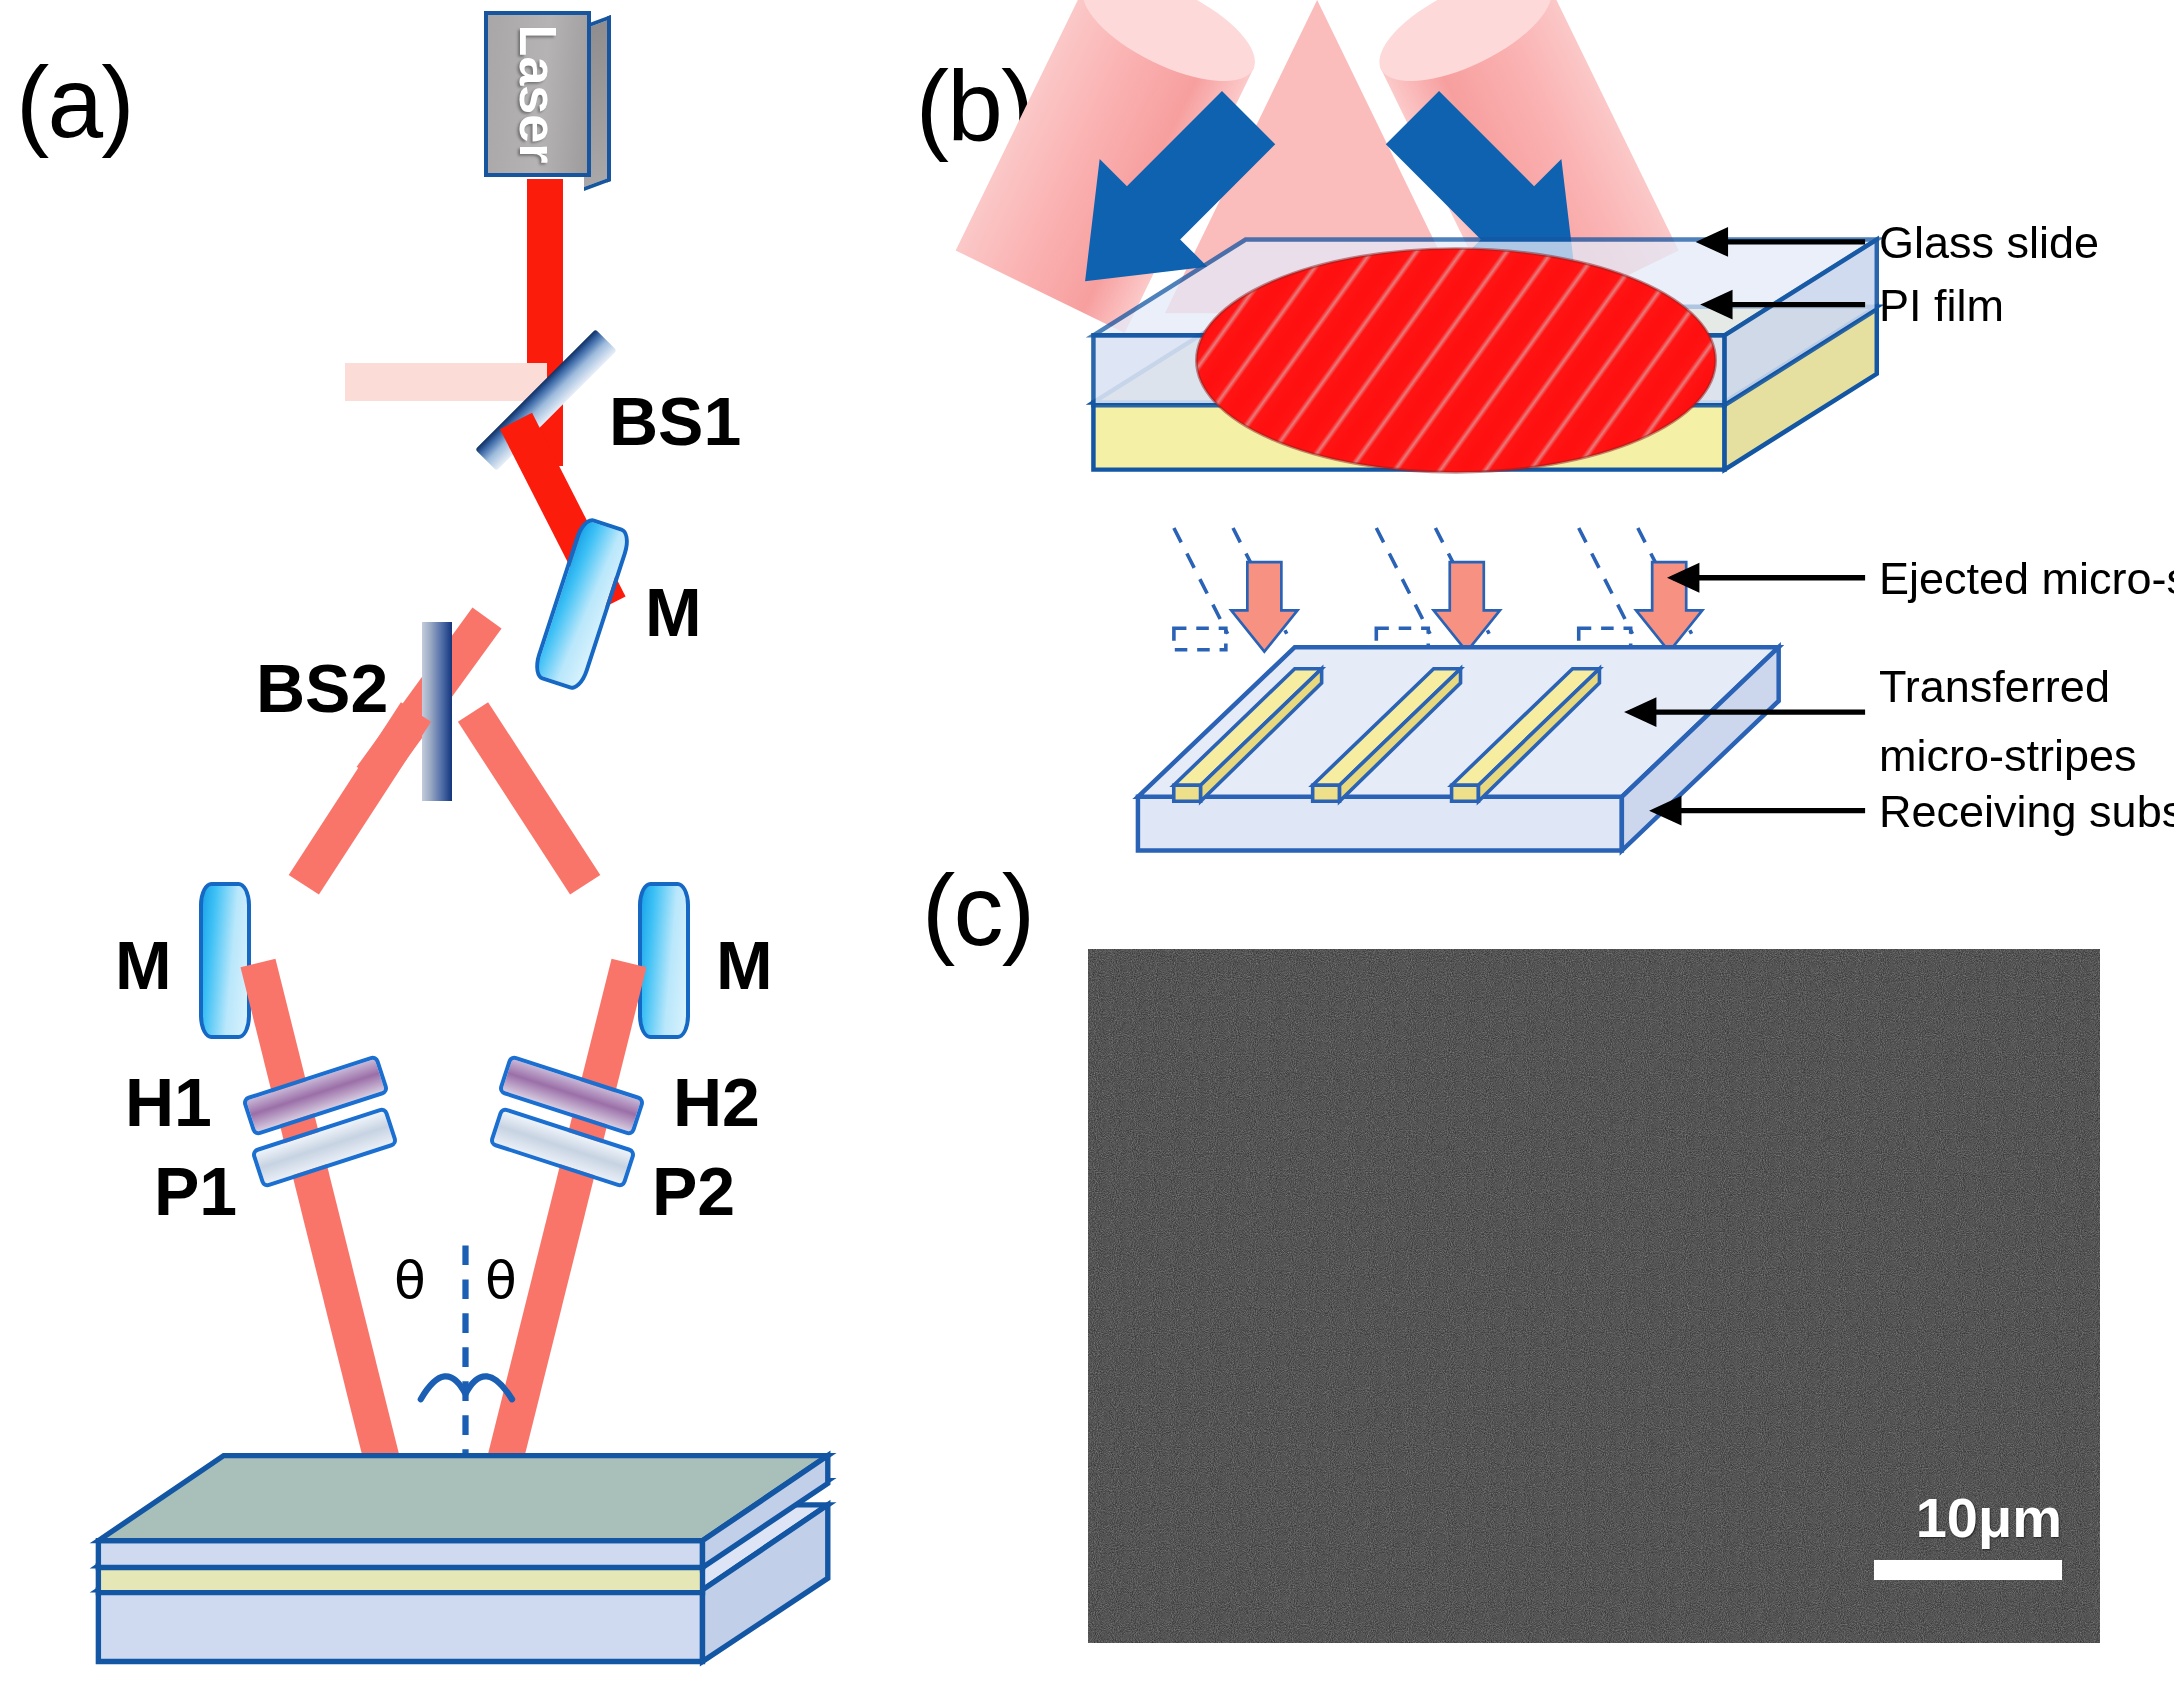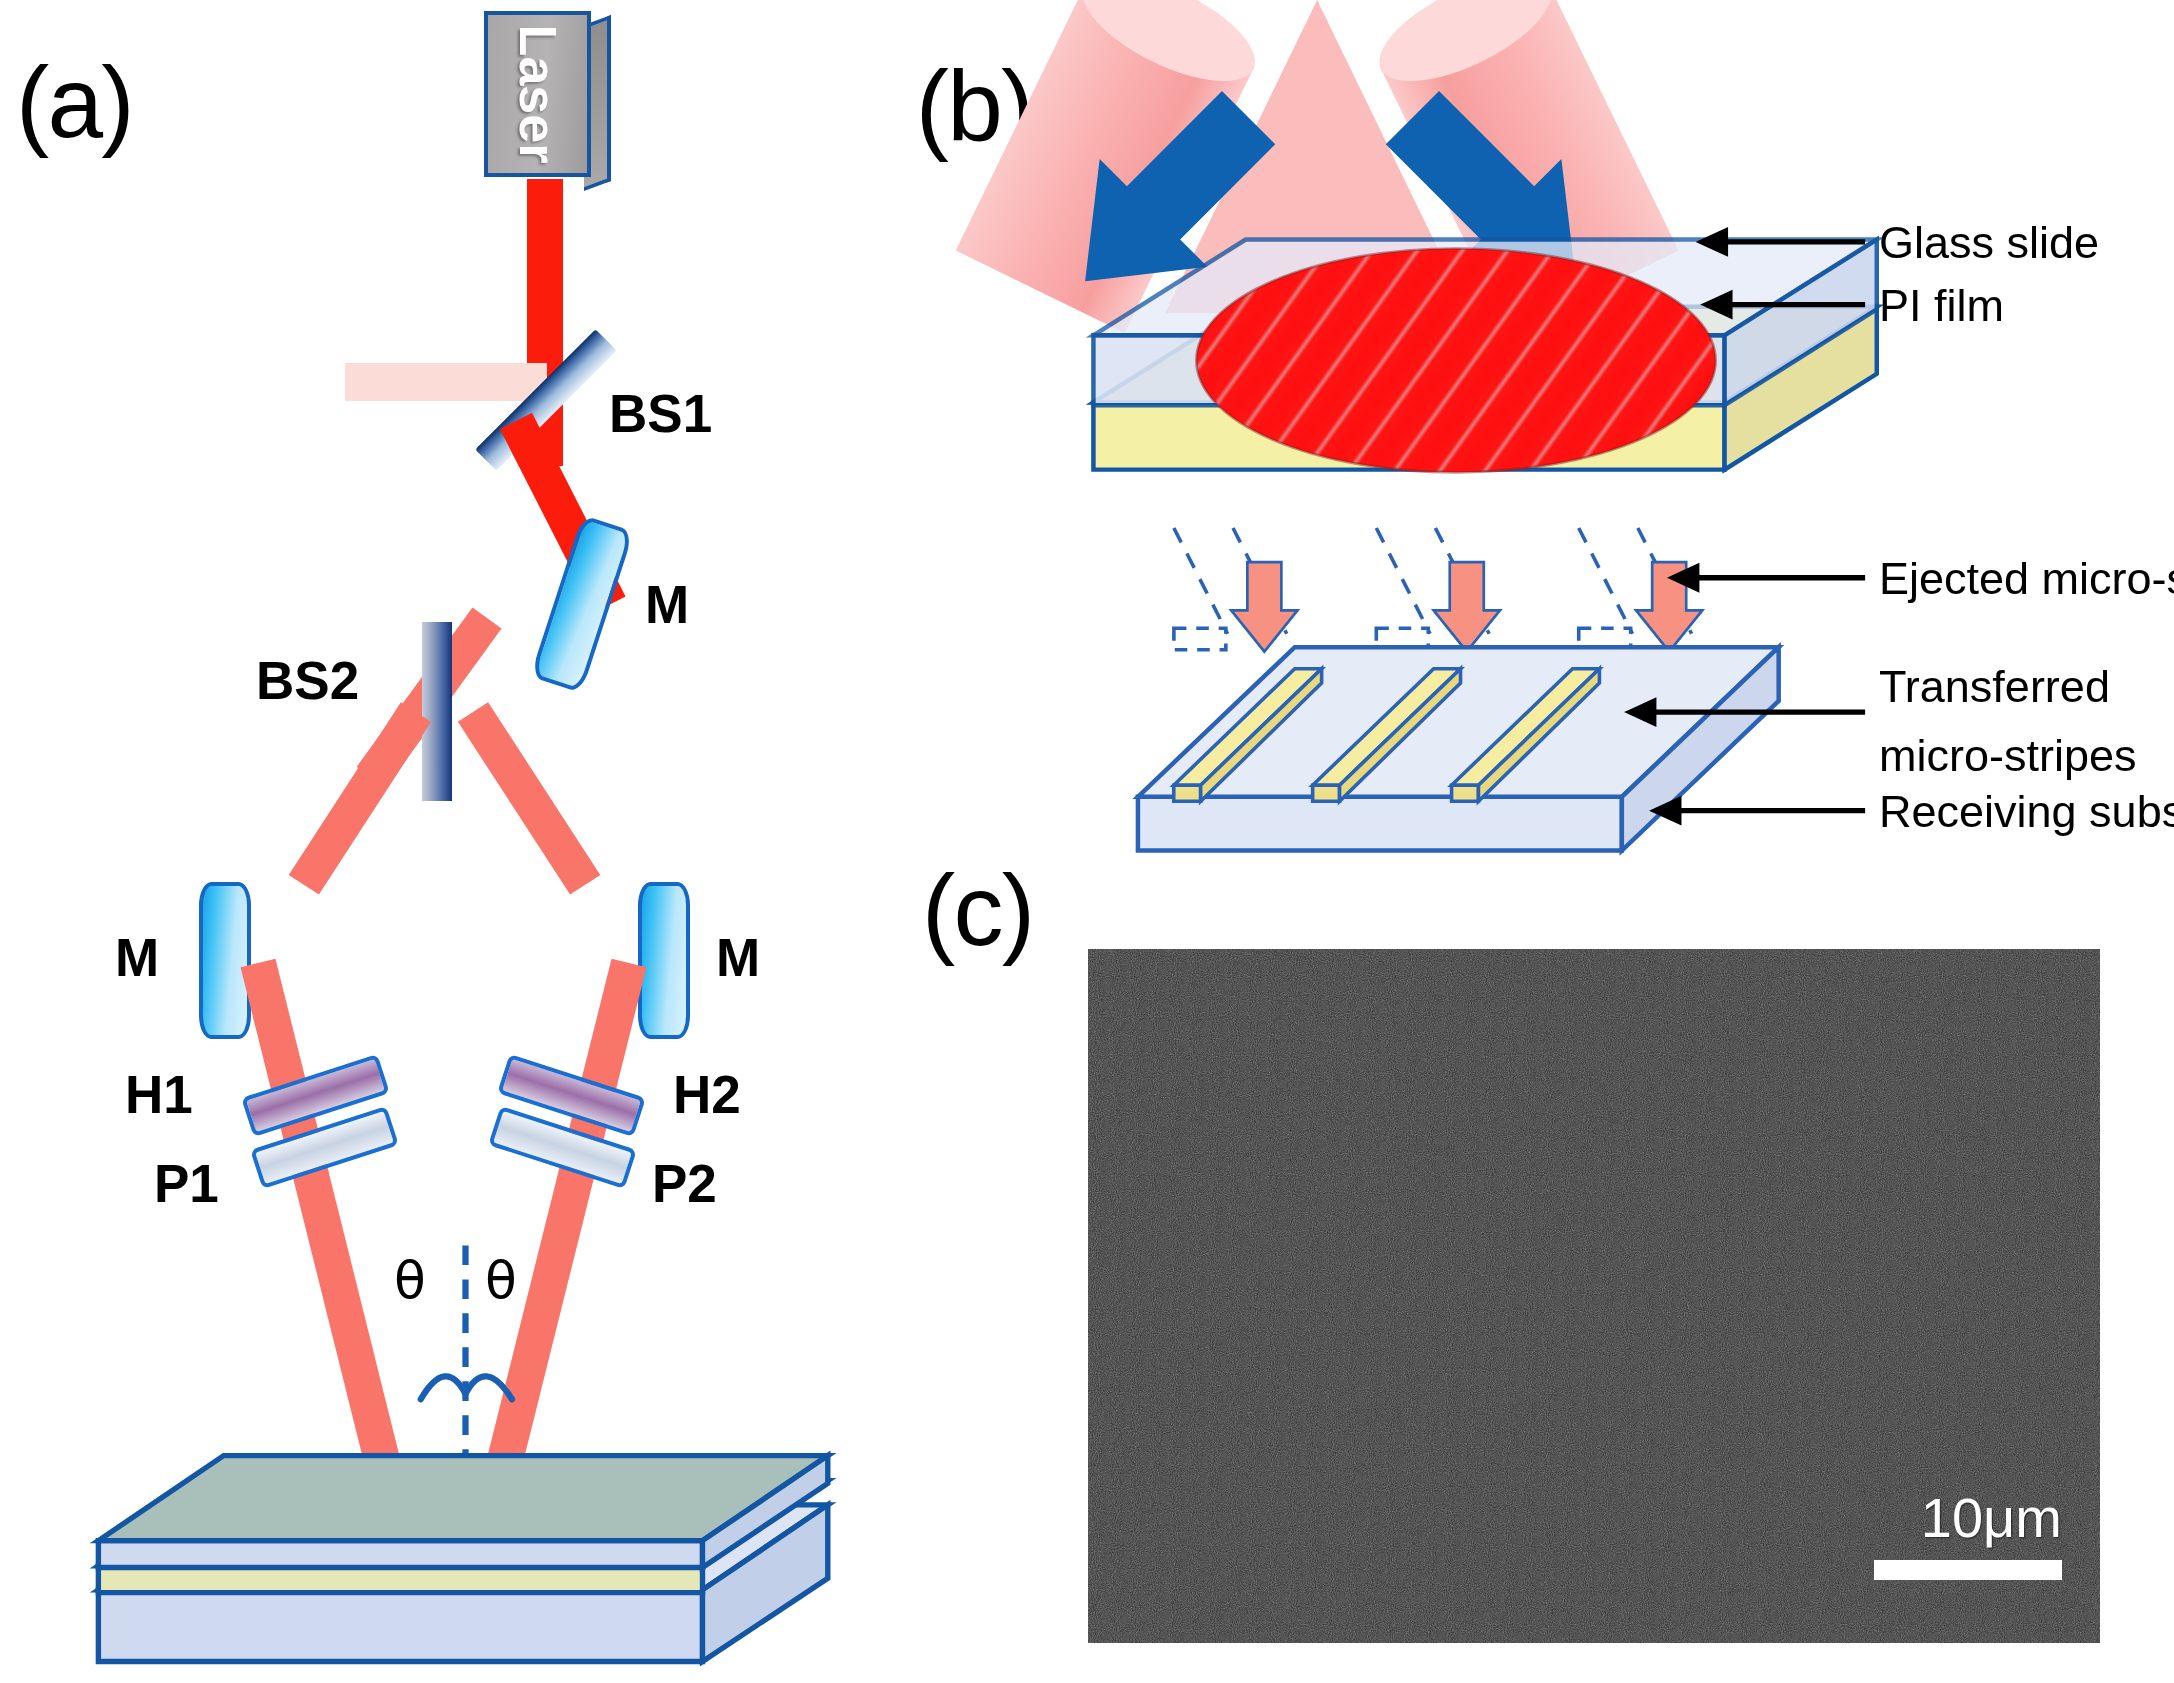--- a/index.html
+++ b/index.html
@@ -5,21 +5,21 @@
   html,body{margin:0;padding:0;background:#ffffff;}
   body{width:2174px;height:1684px;position:relative;overflow:hidden;
        font-family:"Liberation Sans","DejaVu Sans",sans-serif;color:#000;}
   .fig{position:absolute;inset:0;}
   .abs{position:absolute;}
 
   
   .panel-letter{font-size:100px;font-weight:400;line-height:1;letter-spacing:-1.8px;}
 
   
-  .olabel{font-size:53px;font-weight:700;line-height:1;white-space:nowrap;}
+  .olabel{font-size:68px;font-weight:700;line-height:1;white-space:nowrap;}
   .blabel{font-size:45px;font-weight:400;line-height:1.05;white-space:nowrap;text-align:right;}
 
   
   #panelA{position:absolute;left:0;top:0;width:896px;height:1684px;}
 
   .laser-box{width:107px;height:166px;background:linear-gradient(95deg,#a8a6a6 0%,#b5b3b3 55%,#9d9b9b 100%);
      border:4.5px solid #17569e;box-sizing:border-box;}
   .laser-text{position:absolute;left:50%;top:50%;transform:translate(-50%,-50%) rotate(90deg);
      color:#fff;font-size:52px;font-weight:700;letter-spacing:0px;text-shadow:1.8px 1.8px 2.7px rgba(0,0,0,.35);white-space:nowrap;}
   .laser-side{position:absolute;width:27px;height:166px;background:linear-gradient(180deg,#8f8d8d,#a9a7a7);
@@ -56,21 +56,21 @@
   .theta{font-size:52px;line-height:1;color:#000;font-family:"DejaVu Sans",sans-serif;}
 
   
   #panelB{position:absolute;left:896px;top:0;width:1279px;height:851px;}
   .arrow-blue{fill:#0f62b0;}
 
   
   #panelC{position:absolute;left:1088px;top:949px;width:1012px;height:694px;}
   .sem{width:100%;height:100%;background:#2e2e2e;position:relative;overflow:hidden;}
   .scalebar{position:absolute;background:#fff;}
-  .scaletext{position:absolute;color:#fff;font-size:56px;font-weight:400;line-height:1;
+  .scaletext{position:absolute;color:#fff;font-size:56px;font-weight:700;line-height:1;
      white-space:nowrap;text-shadow:0.9px 0.9px 1.8px rgba(0,0,0,.6);}
 </style>
 </head>
 <body>
 
 <div class="fig">
 
   <div id="panelA">
 
     <div class="abs panel-letter" style="left:16px;top:52px;">(a)</div>

